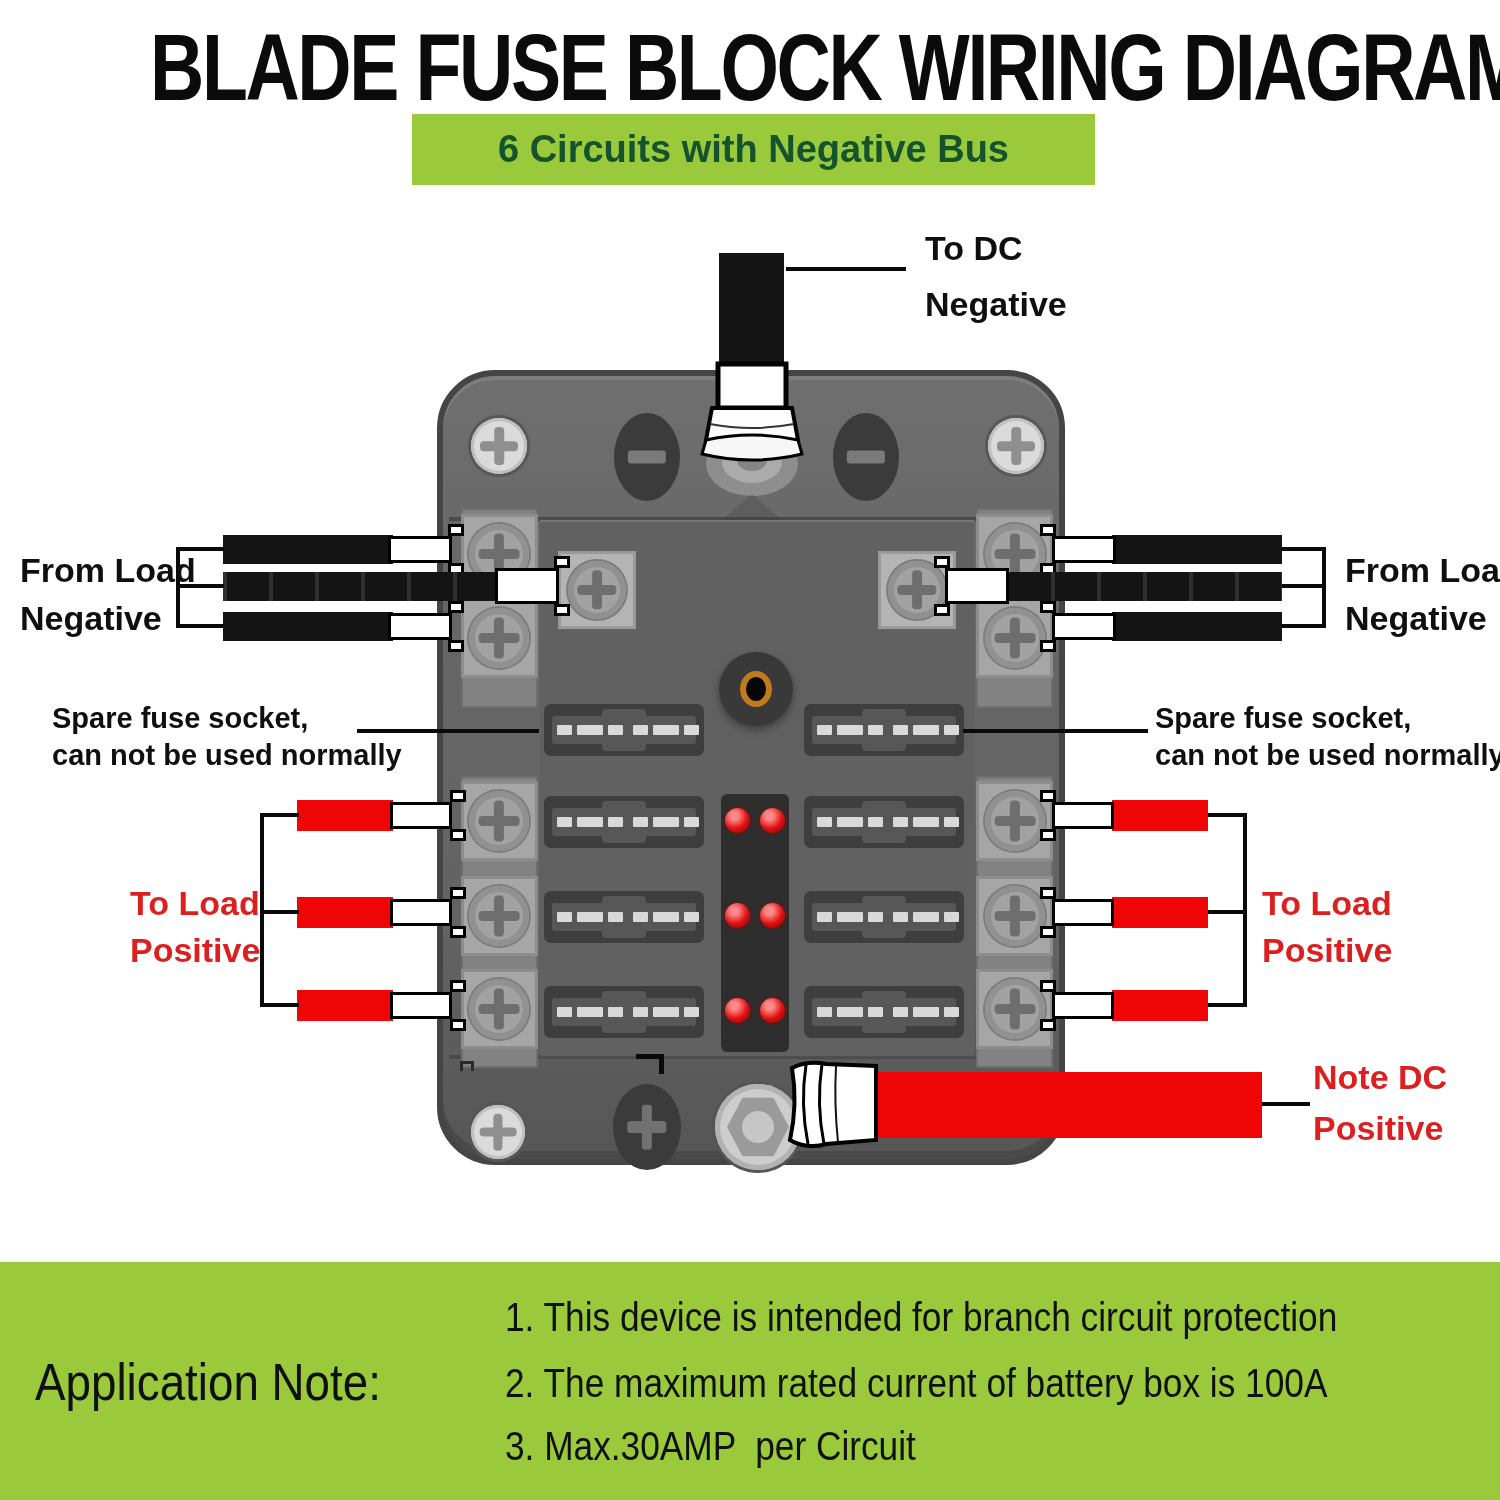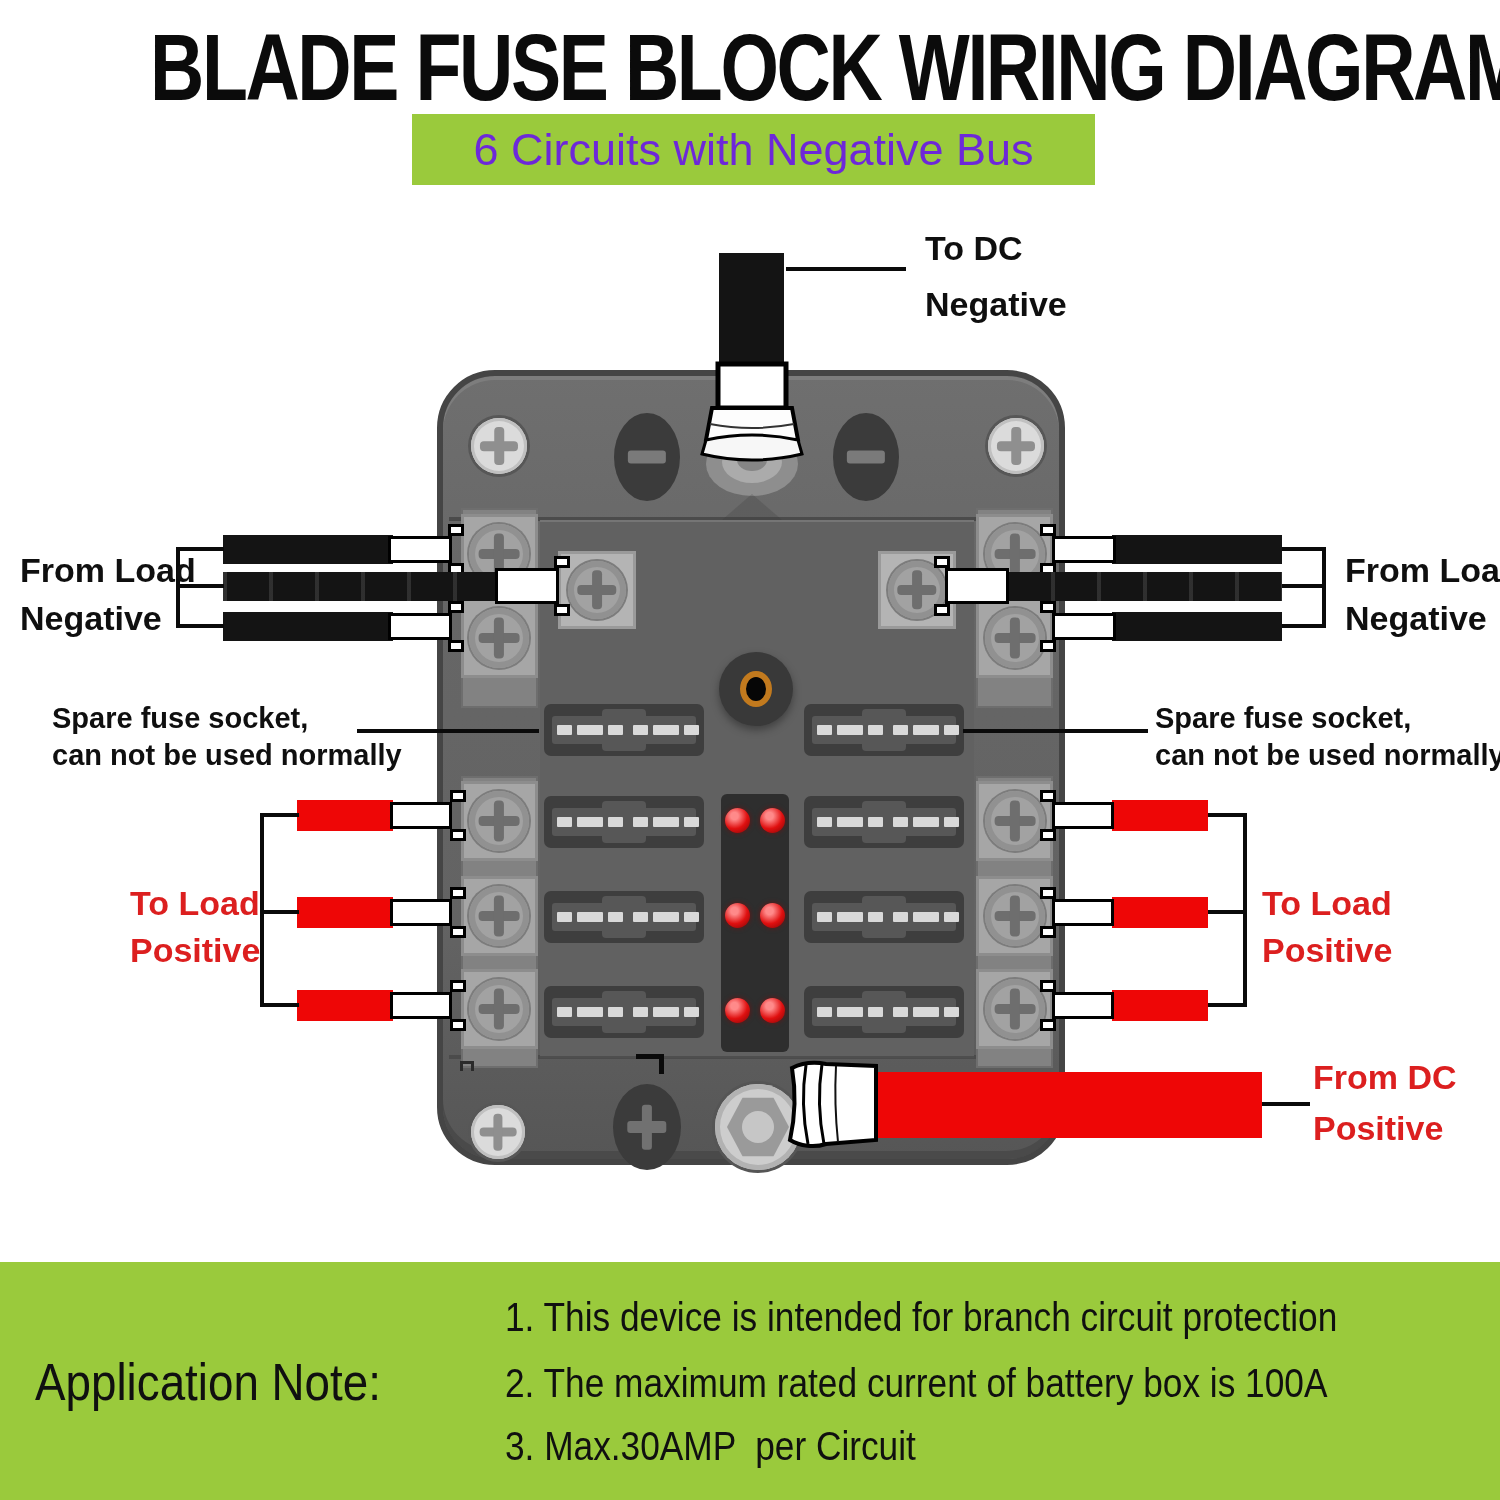--- a/index.html
+++ b/index.html
@@ -6,21 +6,21 @@
   .stage{position:relative;width:1500px;height:1500px;background:#fff;overflow:hidden;
          font-family:"Liberation Sans",sans-serif}
   .a{position:absolute}
 
   
   .title{position:absolute;left:0;top:14px;width:100%;text-align:center;font-size:94px;
          font-weight:bold;letter-spacing:-3px;transform:scaleX(.80);transform-origin:center;
          color:#0b0b0b;white-space:nowrap}
   .subbox{position:absolute;left:412px;top:114px;width:683px;height:71px;background:#9ACA3C;
           display:flex;align-items:center;justify-content:center}
-  .subbox span{font-size:45px;font-weight:normal;color:#6d28d9}
+  .subbox span{font-size:38px;font-weight:bold;color:#14532d}
 
   
   .block{position:absolute;left:437px;top:370px;width:628px;height:795px;border-radius:58px;
          background:linear-gradient(#6f6f6f,#666 30%,#636363 70%,#565656);
          border:6px solid #454545;box-sizing:border-box;
          box-shadow:inset 0 4px 0 #7d7d7d, inset 0 -8px 0 #4a4a4a}
   .seam{position:absolute;background:#4b4b4b}
   .panel{position:absolute;left:97px;top:144px;width:434px;height:538px;background:#616161;
          box-shadow:inset 0 2px 0 #757575, inset 0 -2px 0 #4e4e4e}
   .strip{position:absolute;width:77px;background:#828282;box-shadow:inset 0 0 0 2px #6e6e6e}
@@ -387,21 +387,21 @@
 
   <div class="wire wr" style="left:872px;top:1072px;width:390px;height:66px"></div>
   <svg class="a" style="left:778px;top:1054px" width="102" height="100" viewBox="0 0 102 100">
     <path d="M14,14 C26,8 38,8 48,10 L98,12 L98,86 L48,90 C36,94 22,92 12,86 Q20,50 14,14 Z" fill="#ffffff" stroke="#000" stroke-width="4"></path>
     <path d="M28,11 Q22,50 30,90" fill="none" stroke="#000" stroke-width="3"></path>
     <path d="M44,10 Q38,50 46,90" fill="none" stroke="#000" stroke-width="3"></path>
     <path d="M58,12 Q56,50 60,88" fill="none" stroke="#111" stroke-width="2"></path>
   </svg>
   <div class="ln" style="left:1262px;top:1102px;width:48px;height:4px"></div>
   <div class="lbl red" style="left:1313px;top:1052px;font-size:34px;line-height:51px">
-    <div>From DC</div>
+    <div>Note DC</div>
     <div>Positive</div>
   </div>
 
   <div class="footer"></div>
   <div class="fhead">Application Note:</div>
   <div class="fitem" style="top:1294px">1. This device is intended for branch circuit protection</div>
   <div class="fitem" style="top:1360px">2. The maximum rated current of battery box is 100A</div>
   <div class="fitem" style="top:1423px">3. Max.30AMP  per Circuit</div>
 
 </div>

